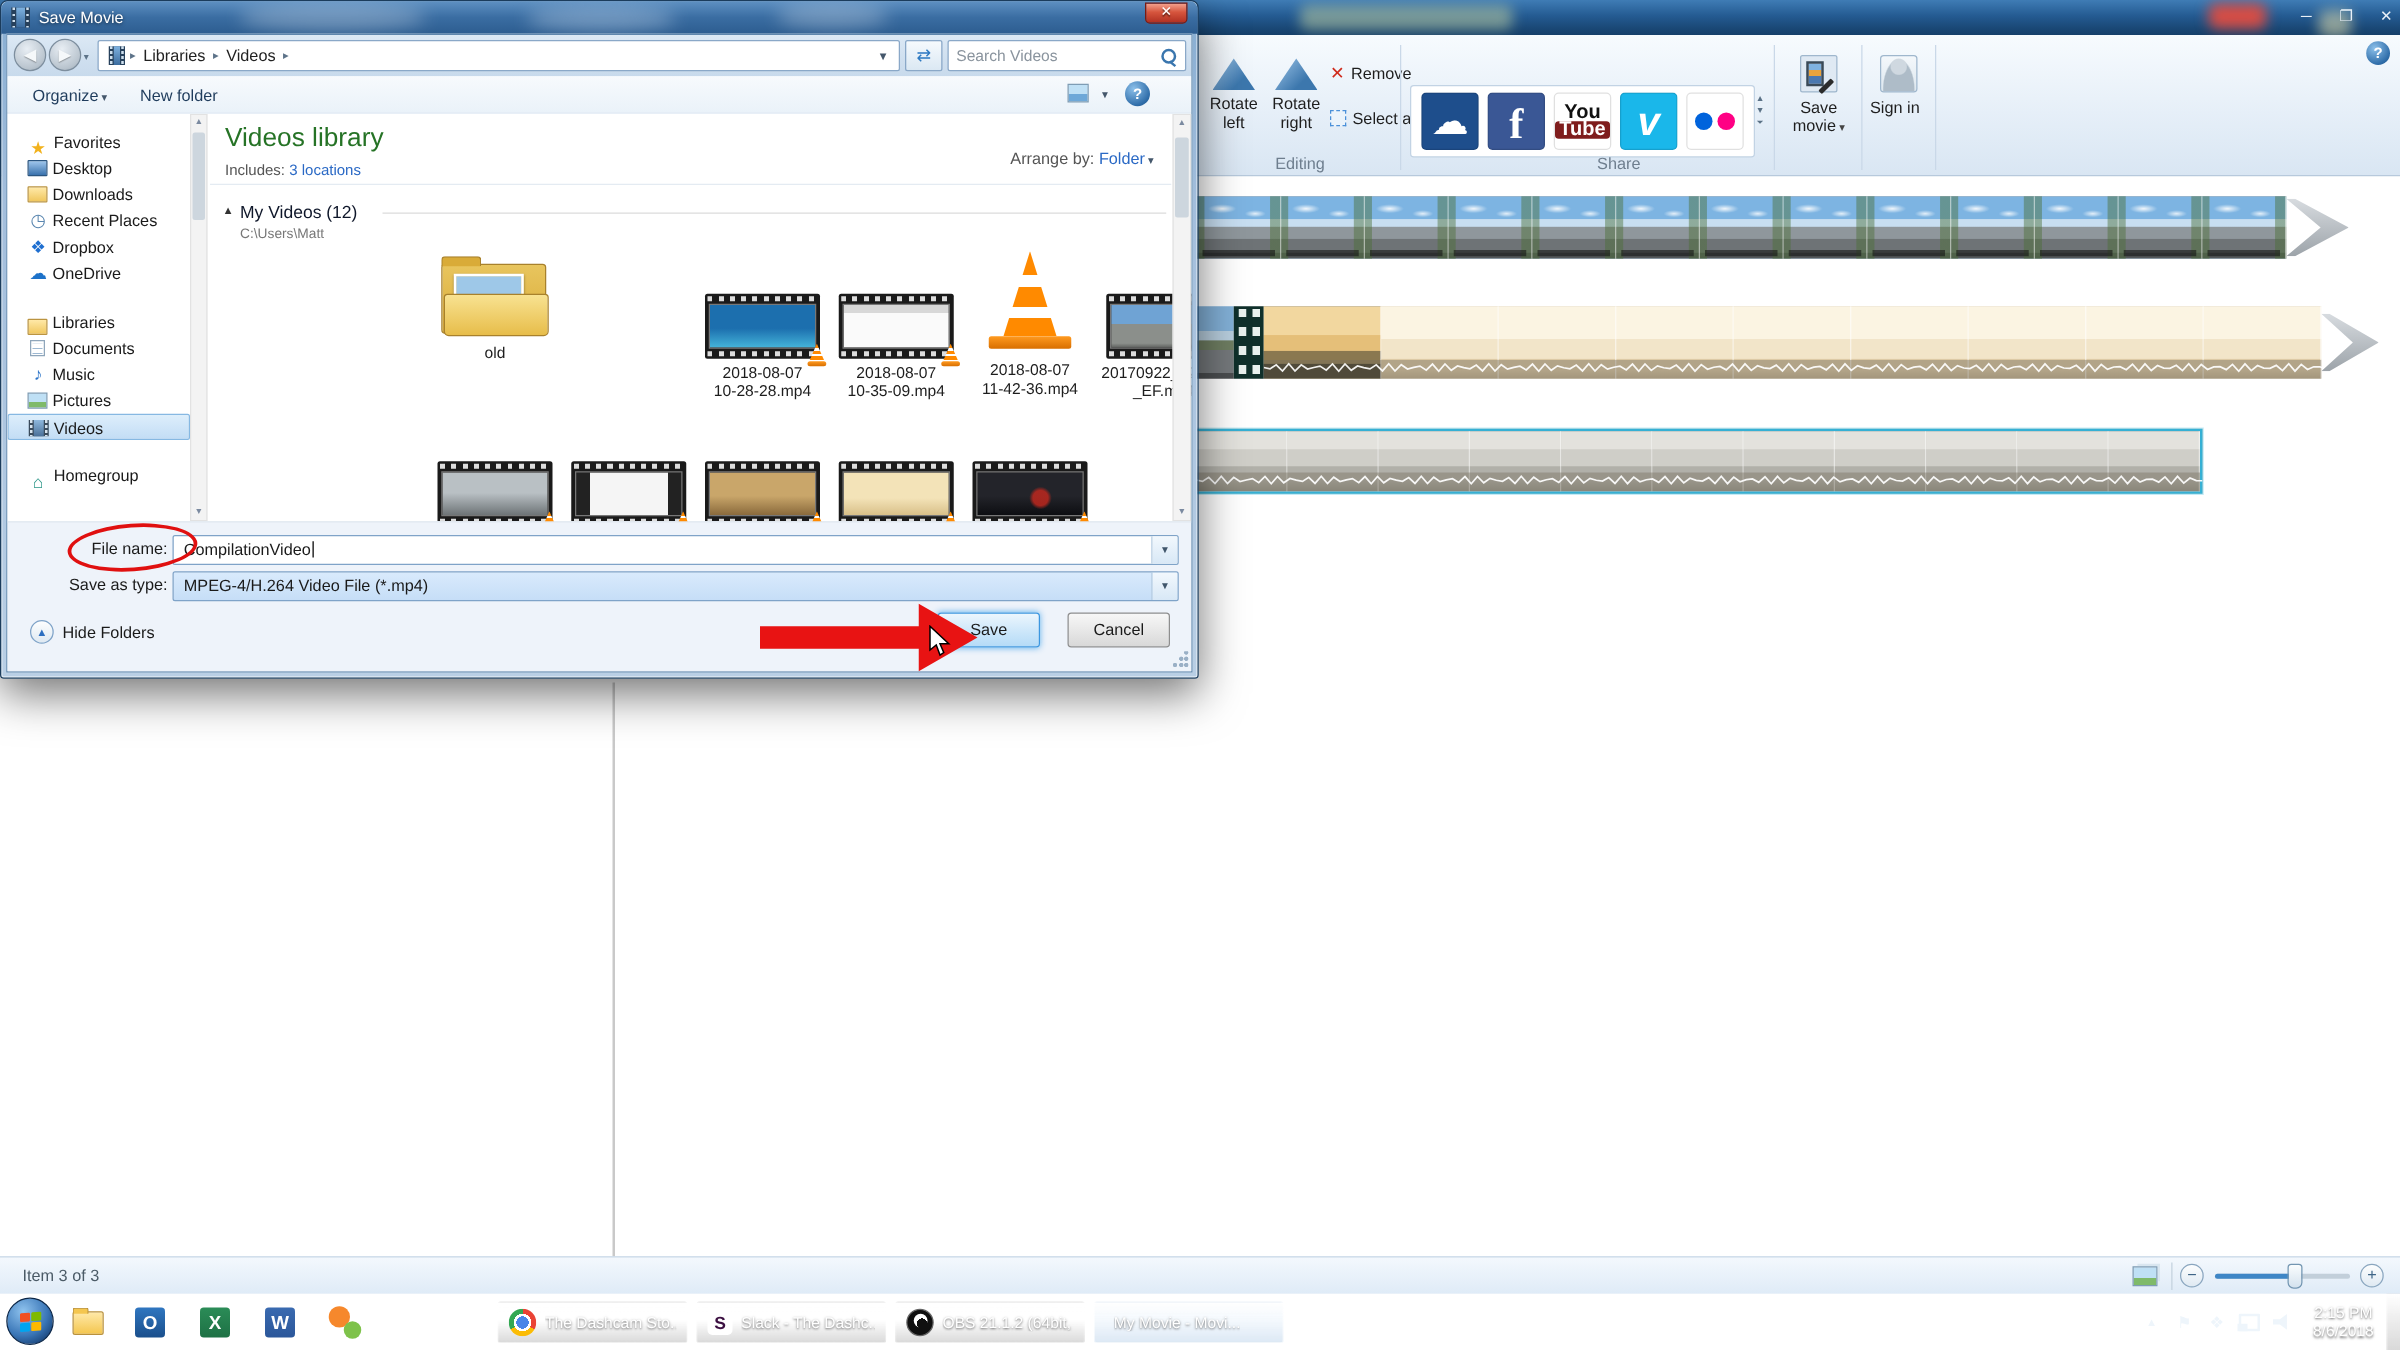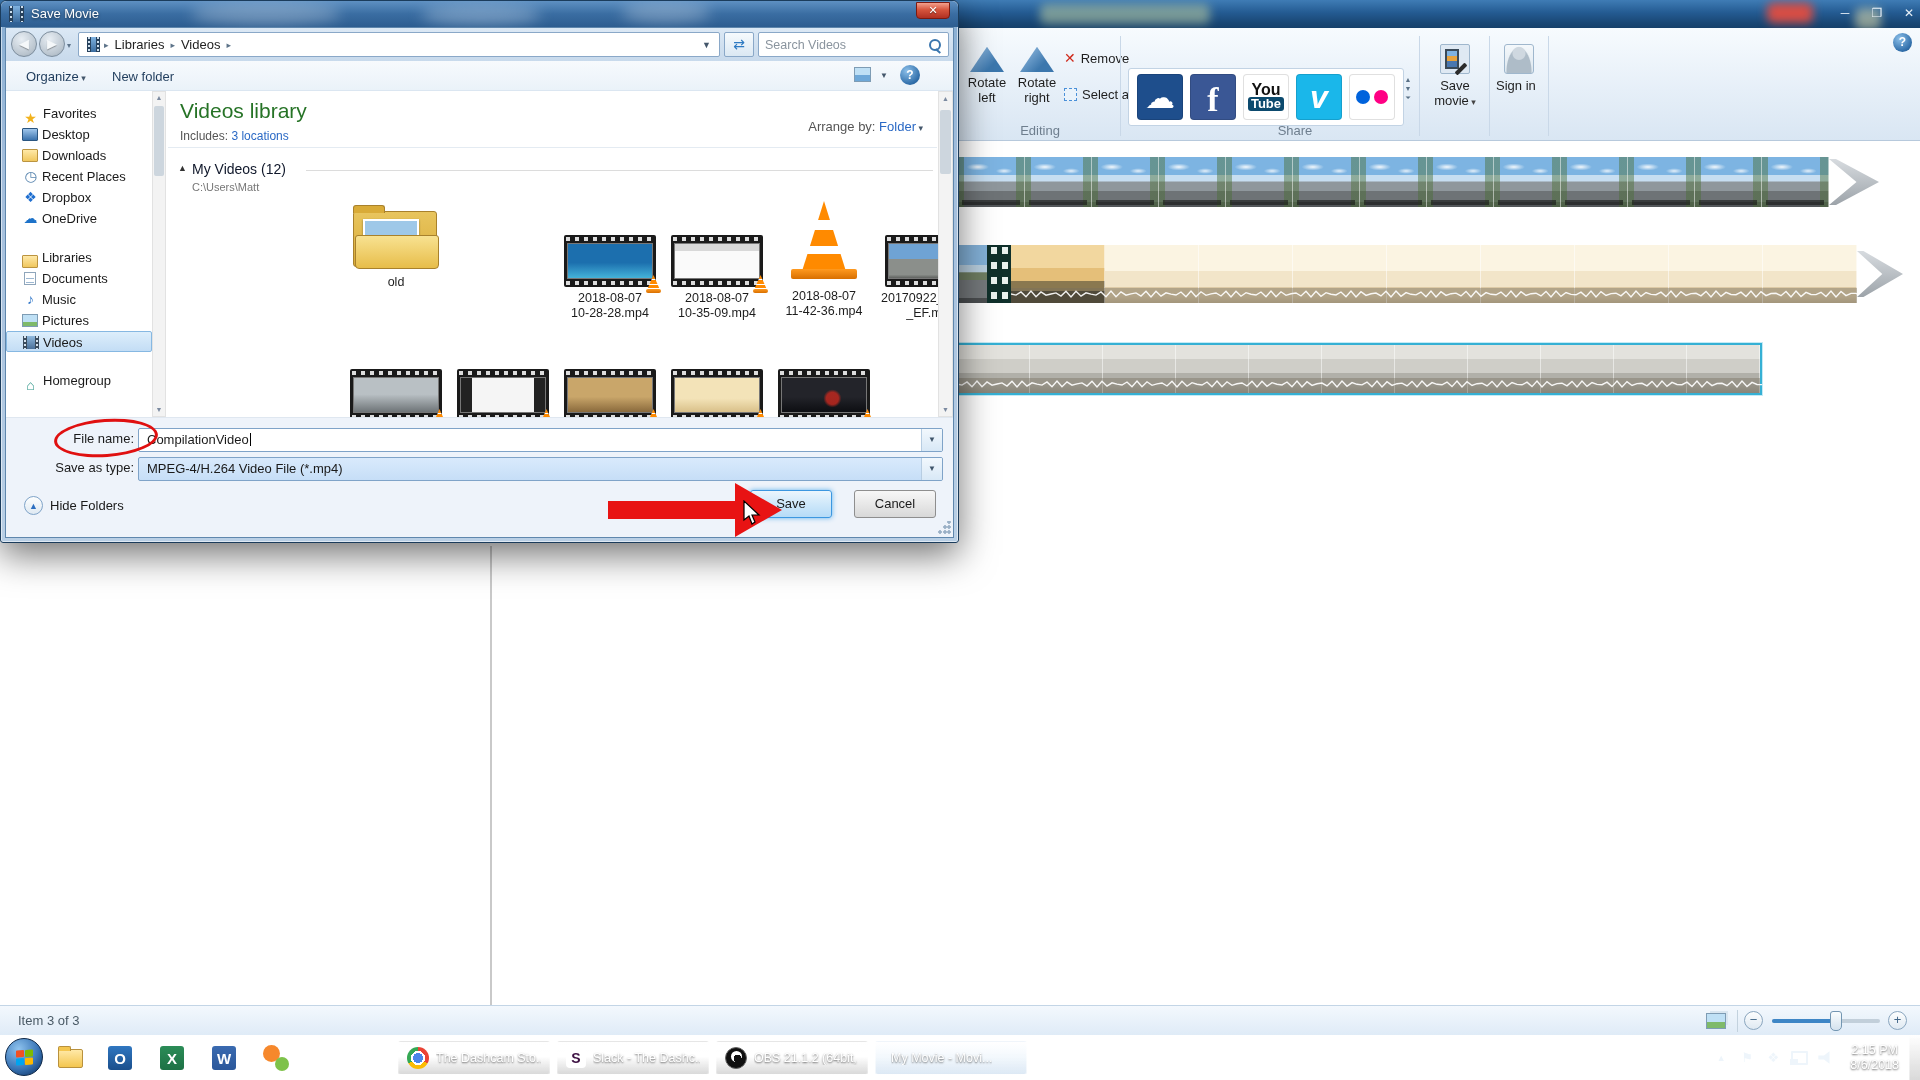--- a/index.html
+++ b/index.html
@@ -29,21 +29,21 @@
   .rib-row { position:absolute; height:20px; display:flex; align-items:center; gap:5px; font-size:13px; color:#1e1e1e; }
   .x-ico { color:#cf2a1b; font-weight:bold; font-size:14px; }
   .sel-ico { width:13px; height:13px; border:1px dashed #4a90d9; background:#eaf3fb; }
   #share-box { position:absolute; left:1128px; top:40px; height:58px; display:flex; align-items:center; gap:7px;
     background:#fff; border:1px solid #c2d3e4; border-radius:3px; padding:0 8px; }
   .svc { width:46px; height:46px; border-radius:4px; display:flex; flex-direction:column;
     align-items:center; justify-content:center; border:1px solid rgba(0,0,0,.12); }
   .svc .fb { color:#fff; font-size:34px; font-weight:bold; font-family:"Liberation Serif","DejaVu Serif",serif; margin-top:6px; }
   .svc .cloud { color:#fff; font-size:30px; }
   .svc .you { color:#111; font-weight:bold; font-size:16px; line-height:12px; }
-  .svc .tube { background:#0c4a6e; color:#fff; font-weight:bold; font-size:13px; line-height:14px;
+  .svc .tube { background:#7f1d1d; color:#fff; font-weight:bold; font-size:16px; line-height:14px;
     padding:0 3px; border-radius:3px; margin-top:1px; }
   .svc .vim { color:#fff; font-size:32px; font-weight:bold; font-style:italic; }
   .dots { display:flex; gap:4px; }
   .dots i { width:14px; height:14px; border-radius:50%; display:block; }
   #share-scroll { display:flex; flex-direction:column; gap:2px; margin-left:2px; color:#5a7186; font-size:7px; }
   #share-scroll span { width:12px; text-align:center; }
   #btn-savemovie { position:absolute; left:1427px; top:14px; width:56px; text-align:center; font-size:13px; line-height:15px; color:#1e1e1e; }
   .sm-ico { position:relative; width:30px; height:30px; margin:2px auto 4px; background:#dfe9f3; border:1px solid #9fb7cd; border-radius:2px; }
   .sm-ico i { position:absolute; left:4px; top:4px; width:14px; height:20px;
     background:linear-gradient(#7fb2e0 0 30%,#e8a33d 30% 60%,#4a78b0 60%); border:2px solid #3a4a58; }

